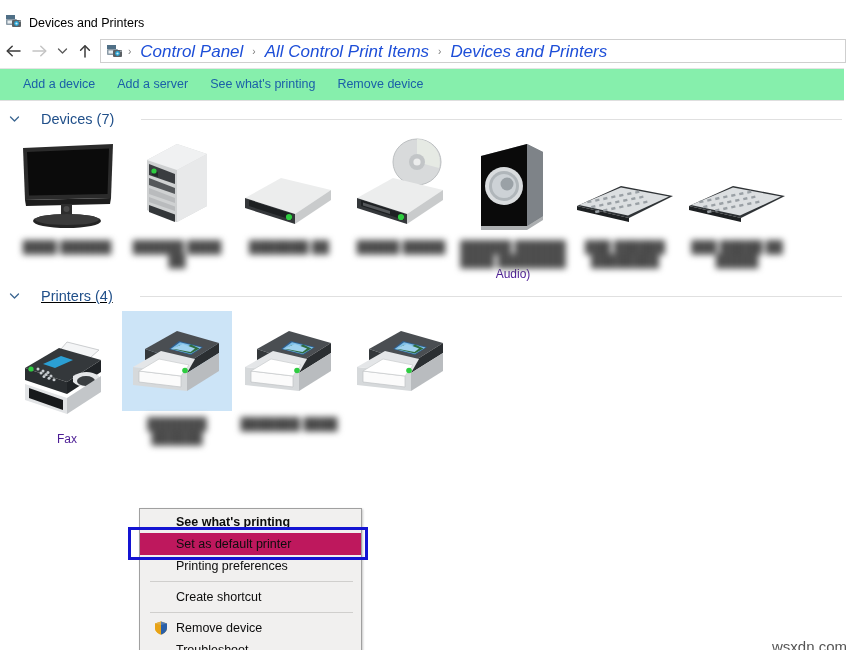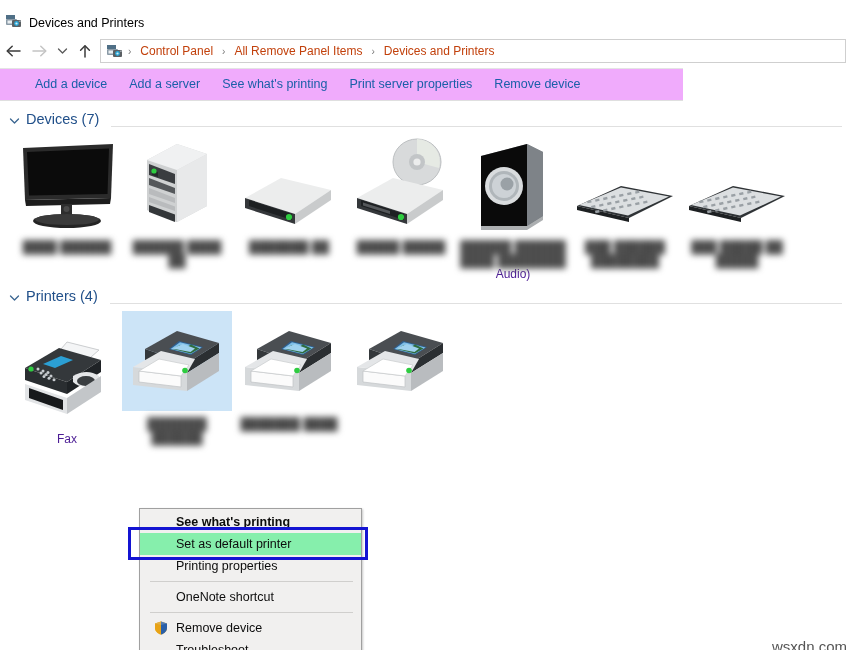--- a/index.html
+++ b/index.html
@@ -29,39 +29,39 @@
     font-size:17px; color:#2b2b2b; user-select:none;
   }
   .nav-btn.disabled { color:#c8c8c8; }
   .nav-btn.small { width:20px; font-size:11px; color:#4a4a4a; }
   .addressbar {
     flex:1; height:24px; margin-right:10px; margin-left:2px;
     border:1px solid #cfcfcf; background:#fff;
     display:flex; align-items:center; padding:0 6px; gap:3px;
   }
   .crumb {
-    font-size:12px; color:#c2410c; padding:1px 4px; white-space:nowrap; line-height:1;
+    font-size:17px; color:#1d4ed8; padding:1px 4px; white-space:nowrap; line-height:1;font-style:italic;
   }
   .crumb-sep { font-size:10px; color:#7a7a7a; padding:0 2px; user-select:none; }
 
   
   .cmdbar {
-    position:absolute; left:0; top:56px; width:683px; height:33px;
-    background:#f0abfc; border-top:1px solid #e4e4e4; border-bottom:1px solid #dfdfdf;
-    display:flex; align-items:center; padding-left:24px;
+    position:absolute; left:0; top:56px; width:844px; height:33px;
+    background:#86efac; border-top:1px solid #e4e4e4; border-bottom:1px solid #dfdfdf;
+    display:flex; align-items:center; padding-left:12px;
   }
   .cmd-item {
     font-size:12.5px; color:#1a5fa8; padding:4px 11px; white-space:nowrap; line-height:1;
   }
 
   
   .content { position:absolute; left:0; top:90px; width:856px; height:560px; background:#fff; }
 
   .group-header {
-    position:absolute; display:flex; align-items:flex-end; gap:6px; width:846px;
+    position:absolute; display:flex; align-items:center; gap:21px; width:846px;
   }
   .chev {
     width:12px; height:12px; color:#3a5a78; font-size:11px;
     display:flex; align-items:center; justify-content:center;
   }
   .chev svg { display:block; }
   .group-title { font-size:14.5px; color:#21508a; white-space:nowrap; line-height:1; }
   .group-rule { flex:1; height:1px; background:#e0e0e0; margin-left:6px; margin-right:12px; }
 
   .tile {
@@ -81,21 +81,21 @@
     position:absolute; left:139px; top:406px; width:223px;
     background:#f1f0ef; border:1px solid #a0a0a0;
     padding:2px 0 3px 0; z-index:40;
     box-shadow:1px 1px 2px rgba(0,0,0,0.22);
   }
   .ctx-item {
     height:22px; display:flex; align-items:center;
     padding-left:36px; font-size:12.5px; color:#0d0d0d; position:relative;
   }
   .ctx-item.bold { font-weight:bold; }
-  .ctx-item.hover { background:#86efac; }
+  .ctx-item.hover { background:#be185d; }
   .ctx-sep { height:1px; background:#d0cfcd; margin:4px 8px 4px 10px; }
   .shield {
     position:absolute; left:14px; top:4px; width:14px; height:14px;
   }
 
   
   .annot {
     position:absolute; left:128px; top:425px; width:240px; height:33px;
     border:3px solid #1414d2; z-index:50; pointer-events:none;
   }
@@ -158,31 +158,30 @@
           <rect x="1.5" y="6.5" width="8" height="3" fill="#e9eef1"></rect>
           <rect x="6" y="6" width="9" height="7" rx="1" fill="#5a5f63"></rect>
           <circle cx="10.5" cy="9.5" r="2.4" fill="#2aa8d8"></circle>
           <circle cx="10.5" cy="9.5" r="1.1" fill="#cfeaf5"></circle>
           <rect x="12.8" y="6.6" width="2" height="1.4" fill="#9aa2a8"></rect>
         </svg>
       </span>
       <span class="crumb-sep">›</span>
       <span class="crumb">Control Panel</span>
       <span class="crumb-sep">›</span>
-      <span class="crumb">All Remove Panel Items</span>
+      <span class="crumb">All Control Print Items</span>
       <span class="crumb-sep">›</span>
       <span class="crumb">Devices and Printers</span>
     </div>
   </div>
 
   <div class="cmdbar">
     <div class="cmd-item">Add a device</div>
     <div class="cmd-item">Add a server</div>
     <div class="cmd-item">See what's printing</div>
-    <div class="cmd-item">Print server properties</div>
     <div class="cmd-item">Remove device</div>
   </div>
 
   <div class="content">
 
     <div class="group-header" style="left:8px; top:10px;">
       <span class="chev">
         <svg width="11" height="8" viewBox="0 0 11 8">
             <path d="M1.5 2 L5.5 6 L9.5 2" stroke="#3a6590" stroke-width="1.3" fill="none" stroke-linecap="round" stroke-linejoin="round"></path>
           </svg>
@@ -370,21 +369,21 @@
               <rect x="66" y="17.4" width="4.2" height="2.4" transform="rotate(-13 66 17.4)"></rect>
             </g>
           </g>
         </svg>
       </div>
       </div>
       <div class="tile-label blur">███ █████ ██
 █████</div>
     </div>
 
-    <div class="group-header" style="left:8px; top:187px;">
+    <div class="group-header" style="left:8px; top:187px;text-decoration:underline;">
       <span class="chev">
         <svg width="11" height="8" viewBox="0 0 11 8">
             <path d="M1.5 2 L5.5 6 L9.5 2" stroke="#3a6590" stroke-width="1.3" fill="none" stroke-linecap="round" stroke-linejoin="round"></path>
           </svg>
       </span>
       <span class="group-title">Printers (4)</span>
       <span class="group-rule"></span>
     </div>
 
     <div class="tile" style="left:12px; top:224px;">
@@ -491,23 +490,23 @@
             <circle cx="52" cy="41.5" r="2.8" fill="#2ecc40"></circle>
           </g>
         </svg>
       </div>
       </div>
     </div>
 
     <div class="ctx">
       <div class="ctx-item bold">See what's printing</div>
       <div class="ctx-item hover">Set as default printer</div>
-      <div class="ctx-item">Printing properties</div>
+      <div class="ctx-item">Printing preferences</div>
       <div class="ctx-sep"></div>
-      <div class="ctx-item">OneNote shortcut</div>
+      <div class="ctx-item">Create shortcut</div>
       <div class="ctx-sep"></div>
       <div class="ctx-item">
         <span class="shield">
           <svg width="14" height="14" viewBox="0 0 14 14">
             <path d="M7 0.6 L13 2.4 V7 C13 10.2 10.4 12.6 7 13.6 C3.6 12.6 1 10.2 1 7 V2.4 Z" fill="#f0b429"></path>
             <path d="M7 0.6 L13 2.4 V7 C13 10.2 10.4 12.6 7 13.6 Z" fill="#2a5fa8"></path>
             <path d="M7 0.6 L1 2.4 V7 C1 10.2 3.6 12.6 7 13.6 Z" fill="#e8a317"></path>
             <path d="M1 2.4 L7 0.6 L13 2.4 L7 4 Z" fill="#cfd3d6" opacity="0.25"></path>
           </svg>
         </span>

